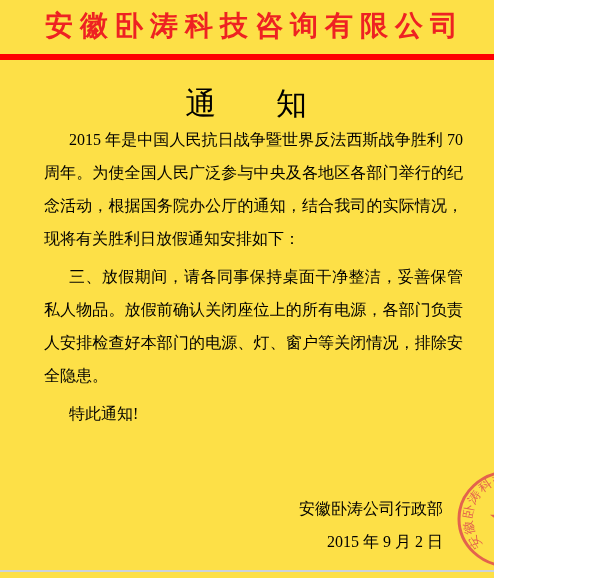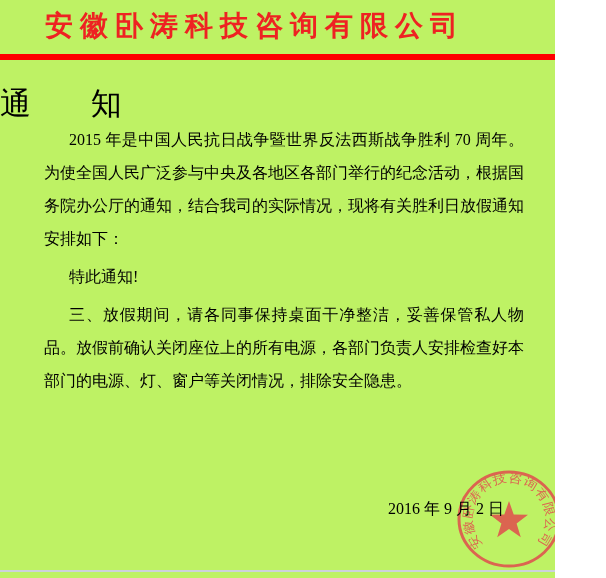--- a/index.html
+++ b/index.html
@@ -1,19 +1,19 @@
 <!DOCTYPE html>
 <html style="--header-red: #ee2222; --divider-red: #fe0000; --seal-red: #e0524e; --text-black: #000000; --bottom-border-gray: #ccd2db;"><head>
 <meta charset="utf-8">
 <style>
   html,body{margin:0;padding:0;background:#fff;}
   .page{
     position:relative;
-    width:555px;height:578px;
-    background:#bef264;
+    width:494px;height:578px;
+    background:#fde047;
     overflow:hidden;
     font-family:"Liberation Serif","DejaVu Serif",serif;
     color:var(--text-black,#000);
   }
   .company-header{
     position:absolute;
     top:7px;left:45px;
     font-size:28px;
     font-weight:bold;
     letter-spacing:7px;
@@ -22,20 +22,21 @@
   }
   .divider{
     position:absolute;
     top:54px;left:0;
     width:586px;height:6px;
     background:var(--divider-red,#fe0000);
   }
   .notice-title{
     position:absolute;
     top:83px;left:0;right:0;
+    text-align:center;
     font-size:31px;
     word-spacing:48px;
     letter-spacing:2px;
     white-space:nowrap;
   }
   .body-text{
     position:absolute;
     top:123px;left:28px;right:31px;
     font-size:16px;
     line-height:33px;
@@ -73,26 +74,27 @@
 <div class="page">
 
   <div class="company-header">安徽卧涛科技咨询有限公司</div>
 
   <div class="divider"></div>
 
   <div class="notice-title">通 知</div>
 
   <div class="body-text">
     <p>2015 年是中国人民抗日战争暨世界反法西斯战争胜利 70 周年。为使全国人民广泛参与中央及各地区各部门举行的纪念活动，根据国务院办公厅的通知，结合我司的实际情况，现将有关胜利日放假通知安排如下：</p>
+    <p>三、放假期间，请各同事保持桌面干净整洁，妥善保管私人物品。放假前确认关闭座位上的所有电源，各部门负责人安排检查好本部门的电源、灯、窗户等关闭情况，排除安全隐患。</p>
     <p>特此通知!</p>
-    <p>三、放假期间，请各同事保持桌面干净整洁，妥善保管私人物品。放假前确认关闭座位上的所有电源，各部门负责人安排检查好本部门的电源、灯、窗户等关闭情况，排除安全隐患。</p>
   </div>
 
   <div class="signature">
-    <div>2016 年 9 月 2 日</div>
+    <div>安徽卧涛公司行政部</div>
+    <div>2015 年 9 月 2 日</div>
   </div>
 
   <svg class="seal" viewBox="0 0 106 100" aria-hidden="true">
     <ellipse cx="53" cy="50" rx="50" ry="47" fill="none" stroke="var(--seal-red,#e0524e)" stroke-width="3"></ellipse>
     <path id="sealArc" d="M 26.84,76.16 A 37,37 0 1 1 79.16,76.16" fill="none"></path>
     <text font-size="12" letter-spacing="0.5" fill="var(--seal-red,#e0524e)" font-family="Liberation Serif, DejaVu Serif, serif">
       <textPath href="#sealArc" textLength="172" lengthAdjust="spacingAndGlyphs">安徽卧涛科技咨询有限公司</textPath>
     </text>
     <polygon points="53,32 57.7,45.5 72,45.8 60.6,54.5 64.8,68.2 53,60 41.2,68.2 45.4,54.5 34,45.8 48.3,45.5" fill="var(--seal-red,#e0524e)"></polygon>
   </svg>

